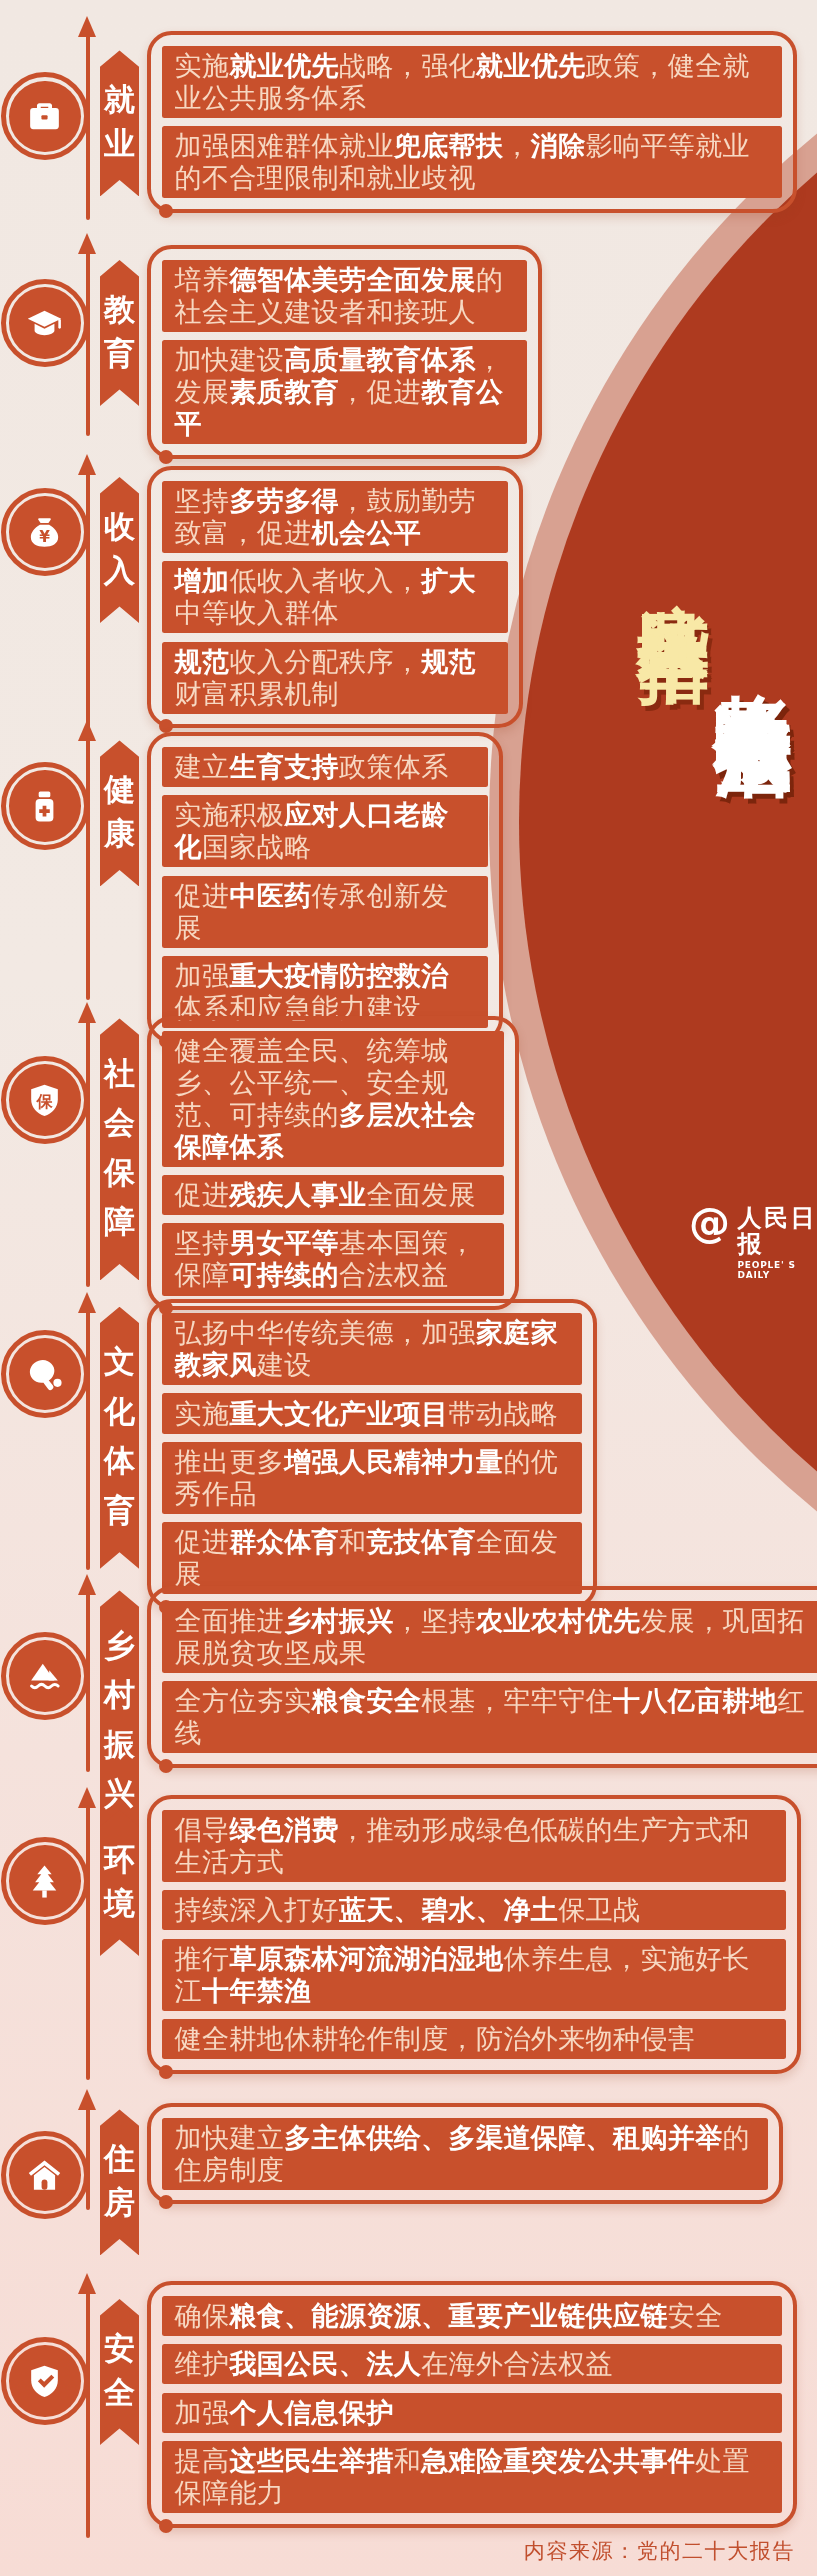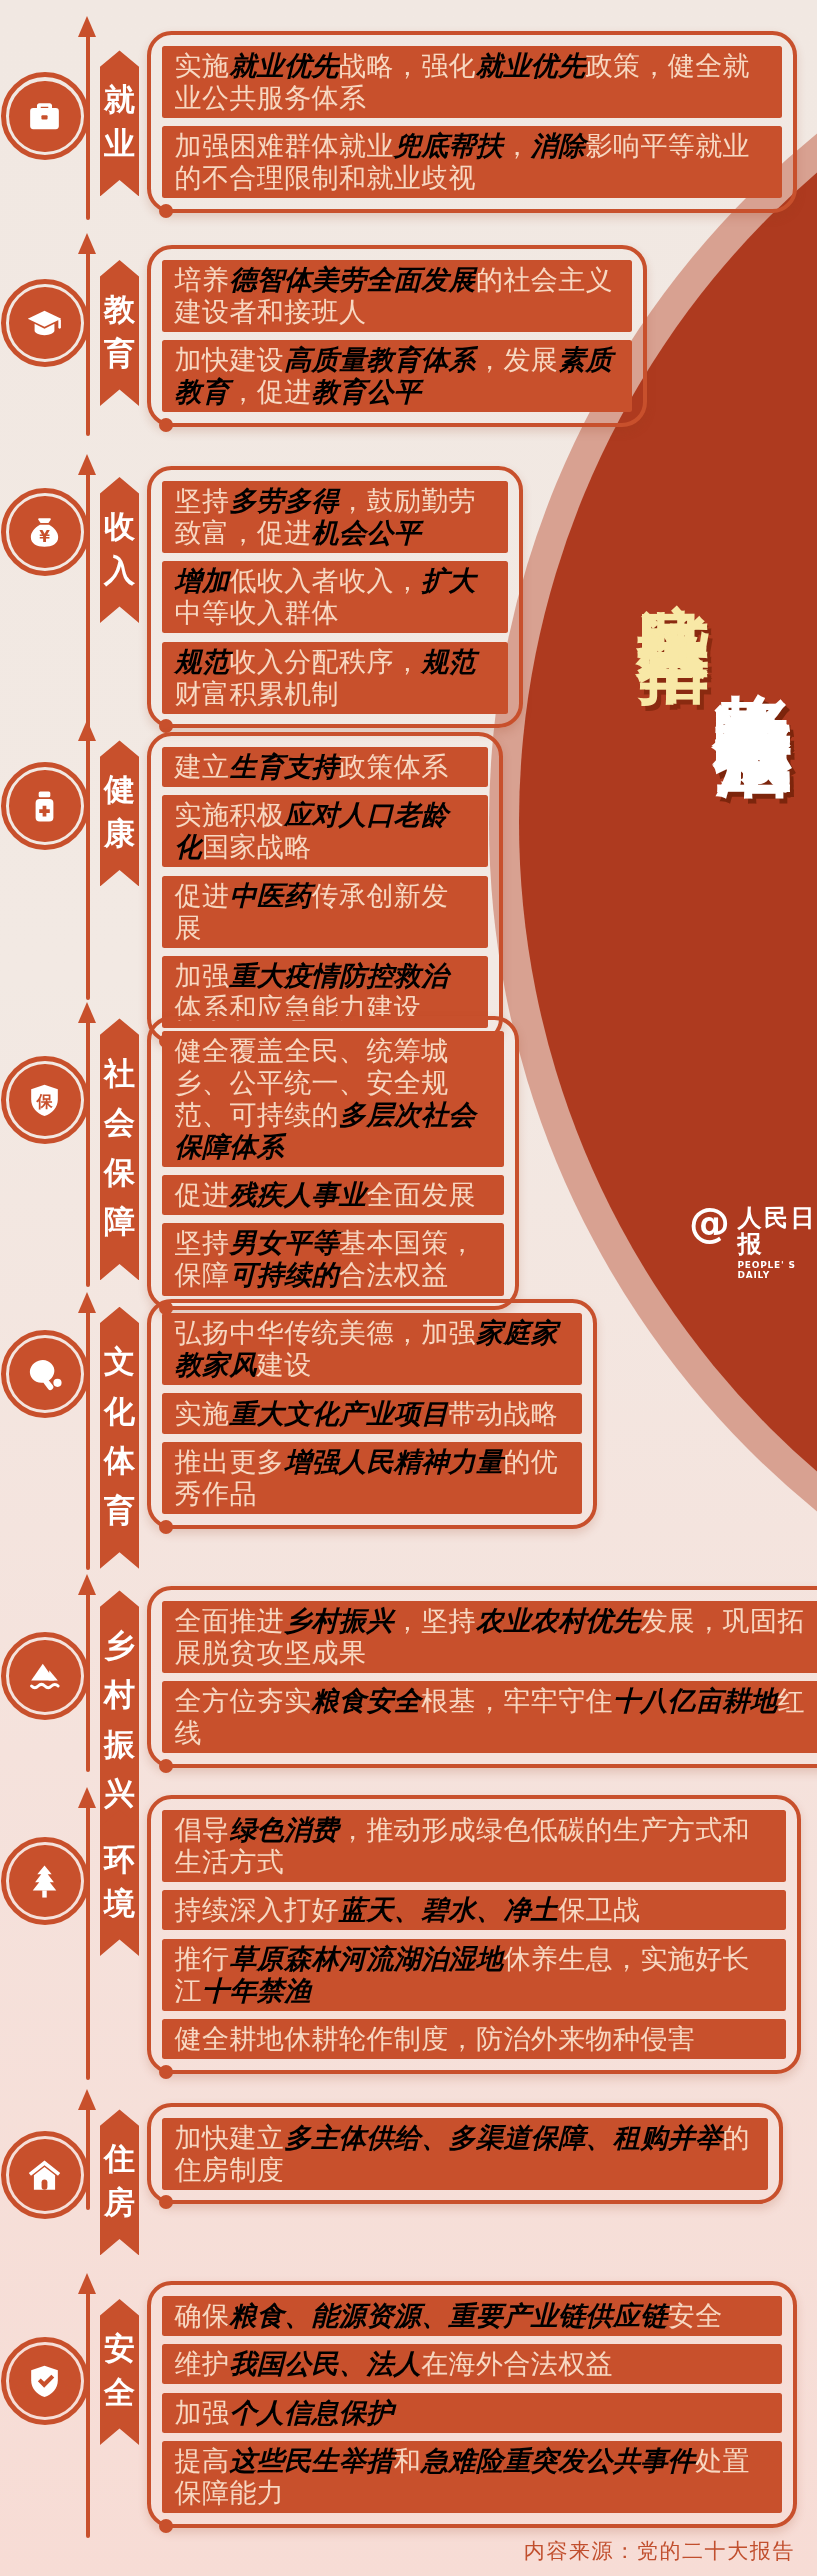--- a/index.html
+++ b/index.html
@@ -39,21 +39,21 @@
   .disc svg{width:41px;height:41px;}
   .ribbon{position:absolute;left:100px;width:39px;background:var(--red);box-sizing:border-box;
     clip-path:polygon(50% 0,100% 16.4px,100% 100%,50% calc(100% - 16.4px),0 100%,0 16.4px);
     display:flex;flex-direction:column;align-items:center;justify-content:space-evenly;
     padding:21px 0 24.5px;color:#fff;font-weight:700;font-size:31px;line-height:1;}
   .panel{position:absolute;left:147px;border:4.9px solid var(--red);border-radius:24.5px;padding:10.6px;
     box-sizing:border-box;display:flex;flex-direction:column;gap:8.2px;
     box-shadow:0 4.1px 9.8px rgba(150,60,30,0.18);}
   .item{background:var(--red);border-radius:2.5px;padding:4.1px 13px;font-size:27px;line-height:32px;
     color:var(--cream);letter-spacing:0.4px;}
-  .item b{color:#000000;font-weight:700;font-style:italic;}
+  .item b{color:#ffffff;font-weight:700;}
   .dot{position:absolute;left:8.2px;bottom:-9px;width:14px;height:14px;background:var(--red);border-radius:50%;}
 </style>
 </head>
 <body>
 
 <div class="page">
   <div class="halo"></div>
   <div class="bigc"></div>
 
   <div class="vt vt-yellow">这些民生举措</div>
@@ -99,21 +99,21 @@
               <path fill="#fff" d="M12 4.5L2.2 9.2 12 13.9l9.8-4.7z"></path>
               <path fill="#fff" d="M6.2 12.2v4.1c0 1.2 2.6 2.6 5.8 2.6s5.8-1.4 5.8-2.6v-4.1L12 15z"></path>
               <rect x="20.1" y="9.4" width="1.5" height="5.6" rx="0.75" fill="#fff"></rect>
             </svg>
           </div>
         </div>
         <div class="ribbon" style="top: 27px; height: 146px;">
           <span>教</span>
           <span>育</span>
         </div>
-        <div class="panel" style="top: 12.3px; width: 500px; border-radius: 25px;">
+        <div class="panel" style="top: 12.3px; width: 395px;">
           <div class="item">培养<b>德智体美劳全面发展</b>的社会主义建设者和接班人</div>
           <div class="item">加快建设<b>高质量教育体系</b>，发展<b>素质教育</b>，促进<b>教育公平</b></div>
           <div class="dot"></div>
         </div>
       </div>
       <div class="sec" style="top: 454px;">
         <div class="tl-arrow"></div>
         <div class="tl-line" style="top: 18px; height: 260px;"></div>
         <div class="badge" style="top: 34px;">
           <div class="disc">
@@ -198,20 +198,21 @@
         <div class="ribbon" style="top: 14.7px; height: 262px;">
           <span>文</span>
           <span>化</span>
           <span>体</span>
           <span>育</span>
         </div>
         <div class="panel" style="top: 6.5px; width: 450px;">
           <div class="item">弘扬中华传统美德，加强<b>家庭家教家风</b>建设</div>
           <div class="item">实施<b>重大文化产业项目</b>带动战略</div>
           <div class="item">推出更多<b>增强人民精神力量</b>的优秀作品</div>
+          <div class="item">促进<b>群众体育</b>和<b>竞技体育</b>全面发展</div>
           <div class="dot"></div>
         </div>
       </div>
       <div class="sec" style="top: 1574px;">
         <div class="tl-arrow"></div>
         <div class="tl-line" style="top: 18px; height: 180px;"></div>
         <div class="badge" style="top: 58px;">
           <div class="disc">
             <svg viewBox="0 0 24 24">
               <path fill="#fff" d="M11 4.6l6.8 9.8H4.2z"></path>

